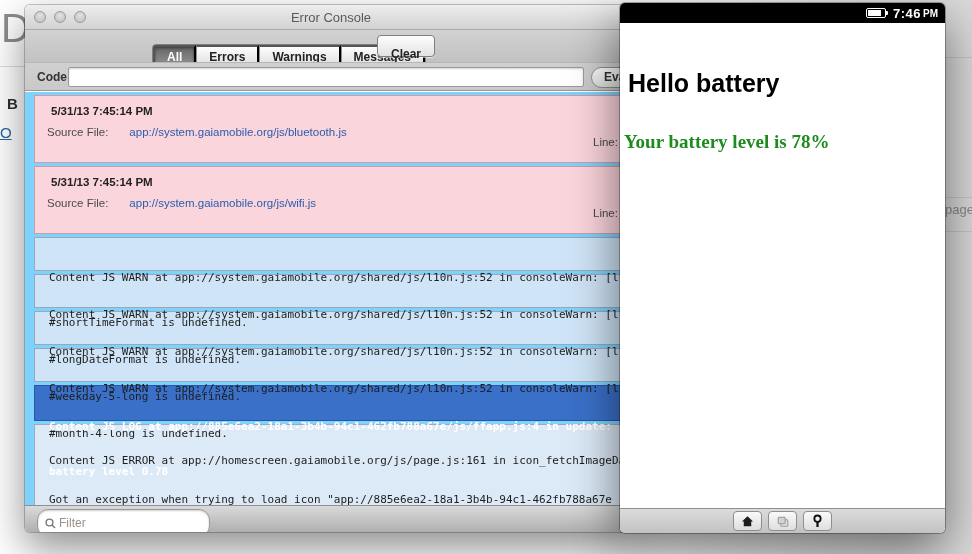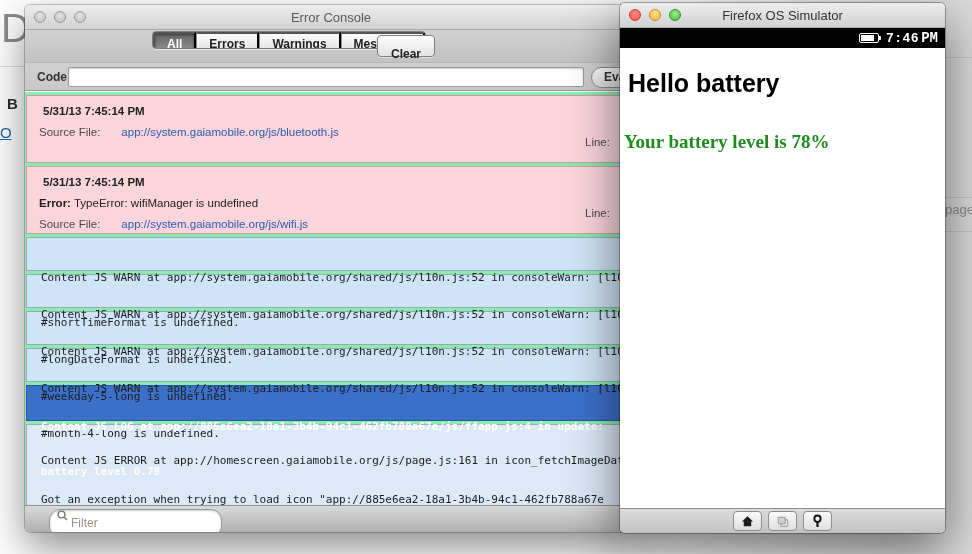--- a/index.html
+++ b/index.html
@@ -31,21 +31,21 @@
   .light.gray  { background:radial-gradient(circle at 50% 35%, #e2e2e2, #bdbdbd); border:1px solid #9b9b9b; }
   .light.red    { background:radial-gradient(circle at 50% 35%, #ff8a80, #f8544c); border:1px solid #c93a32; }
   .light.yellow { background:radial-gradient(circle at 50% 35%, #ffe08a, #f5b63a); border:1px solid #c08d26; }
   .light.green  { background:radial-gradient(circle at 50% 35%, #a2eb8e, #3ebf3a); border:1px solid #2e9428; }
 
   
   #error-console { left:25px; top:5px; width:612px; height:527px; z-index:2; background:#fff; }
   #error-console .title { color:#5a5a5a; }
   .ec-toolbar { position:relative; height:32px;
                 background:linear-gradient(#d2d2d2,#c2c2c2); }
-  .seg-group { position:absolute; left:127px; top:1px; display:flex; height:18px;
+  .seg-group { position:absolute; left:127px; top:14px; display:flex; height:32px;
                border:1px solid #7f7f7f; border-radius:4px; overflow:hidden;
                box-shadow:0 1px 0 rgba(255,255,255,0.5); }
   .seg { height:20px; line-height:20px; padding:0 12px; font-size:12px; font-weight:bold;
          color:#222; background:linear-gradient(#fdfdfd,#e3e3e3); cursor:default; }
   .seg + .seg { border-left:1px solid #8f8f8f; }
   .seg.selected { background:linear-gradient(#666666,#8d8d8d); color:#fff;
                   box-shadow:inset 0 1px 3px rgba(0,0,0,0.45); }
   .clear-btn { position:absolute; left:352px; top:5px; height:22px; line-height:20px; padding:8px 13px;
                font-size:12px; font-weight:bold; color:#222;
                background:linear-gradient(#fdfdfd,#e3e3e3); border:1px solid #7f7f7f; border-radius:4px;
@@ -55,22 +55,22 @@
               border-top:1px solid #b7b7b7; border-bottom:1px solid #989898; }
   .code-label { position:absolute; left:12px; top:7px; font-size:12px; font-weight:bold; color:#333; }
   .code-input { position:absolute; left:43px; top:4px; width:516px; height:20px;
                 border:1px solid #9a9a9a; border-radius:2px; background:#fff;
                 box-shadow:inset 0 1px 2px rgba(0,0,0,0.18); font-size:12px; padding:0 4px; }
   .eval-btn { position:absolute; left:566px; top:4px; width:72px; height:21px; line-height:19px;
               border:1px solid #8d8d8d; border-radius:11px; padding:0 0 0 12px; text-align:left;
               font-size:12px; font-weight:bold; color:#333;
               background:linear-gradient(#fdfdfd,#e0e0e0); }
 
-  .log-area { position:absolute; left:0; top:87px; bottom:27px; right:0; background:#86efac;
-              padding:3px 1px 0 1px; overflow:hidden; }
+  .log-area { position:absolute; left:0; top:87px; bottom:27px; right:0; background:#7dd3fc;
+              padding:3px 1px 0 9px; overflow:hidden; }
   .log-row { margin:0 0 3px 0; border:1px solid rgba(100,110,125,0.5); }
   .row-error { background:#fbd5dc; border-color:rgba(170,110,125,0.55);
                height:68px; padding:5px 0 0 12px; font-size:11.5px; line-height:21px; color:#222;
                position:relative; }
   .row-error .ts { padding-left:4px; font-weight:bold; }
   .row-error b { font-weight:bold; }
   .src-label { color:#4a4a4a; }
   .src-link { color:#2b5cad; margin-left:21px; }
   .line-label { position:absolute; left:558px; top:36px; color:#4a4a4a; }
   .row-warn { background:#cfe4f6; height:34px; padding:2px 0 0 14px;
@@ -79,41 +79,41 @@
   .row-log-selected { background:#3b70c9; border-color:#2a56a8; height:36px; padding:3px 0 0 14px;
                       font-family:"DejaVu Sans Mono", monospace; font-size:11px; line-height:15px;
                       font-weight:bold; color:#fff; white-space:pre; }
   .row-detail { background:#dce9f7; height:83px; padding:3px 0 0 14px;
                 font-family:"DejaVu Sans Mono", monospace; font-size:11px; line-height:13px;
                 color:#1d1d1d; white-space:pre; }
 
   .filter-bar { position:absolute; left:0; bottom:0; right:0; height:27px;
                 border-top:1px solid #8f8f8f;
                 background:linear-gradient(#dadada,#afafaf); }
-  .filter-field { position:absolute; left:24px; top:3px; width:173px; height:28px;
+  .filter-field { position:absolute; left:12px; top:3px; width:173px; height:28px;
                   background:#fff; border:1px solid #999; border-radius:11px;
-                  box-shadow:inset 0 1px 2px rgba(0,0,0,0.2); display:flex; }
+                  box-shadow:inset 0 1px 2px rgba(0,0,0,0.2); display:flex; align-items:center; }
   .filter-field svg { margin:0 3px 0 7px; flex:0 0 auto; }
   .filter-input { border:none; outline:none; background:transparent; width:130px;
                   font-size:12px; color:#444; font-family:"Liberation Sans", sans-serif; }
   .filter-input::placeholder { color:#9b9185; opacity:1; }
 
   
   #simulator { left:620px; top:3px; width:325px; height:530px; z-index:3; background:#fff;
                box-shadow:0 0 0 1px rgba(0,0,0,0.3), 0 18px 50px rgba(0,0,0,0.55); }
   #simulator .title { color:#333; }
-  .status-bar { position:relative; height:32px; background:#000;font-family:Liberation Mono, monospace; }
+  .status-bar { position:relative; height:20px; background:#000; }
   .status-right { position:absolute; right:7px; top:0; height:20px; display:flex; align-items:center; }
   .battery { position:relative; width:20px; height:10px; border:1px solid #fff; border-radius:2px;
              margin-right:7px; }
   .battery::after { content:""; position:absolute; right:-3px; top:2px; width:2px; height:4px;
                     background:#fff; border-radius:0 1px 1px 0; }
   .battery-fill { position:absolute; left:1px; top:1px; bottom:1px; width:72%; background:#fff; }
   .status-time { color:#fff; font-size:13px; font-weight:bold; letter-spacing:0.5px; }
-  .status-meridiem { color:#fff; font-size:14px; font-weight:bold; margin-left:2px; }
+  .status-meridiem { color:#fff; font-size:10px; font-weight:bold; margin-left:2px; }
   .sim-page { position:absolute; left:0; top:45px; right:0; bottom:25px; background:#fff; overflow:hidden; }
   .sim-h1 { margin:21px 0 0 8px; font-family:Liberation Sans, sans-serif; font-weight:bold;
             font-size:25px; color:#000; }
   .sim-h2 { margin:33px 0 0 4px; font-family:"Liberation Serif", serif; font-weight:bold;
             font-size:19px; color:#1e8b1e; }
   .sim-toolbar { position:absolute; left:0; bottom:0; right:0; height:25px;
                  border-top:1px solid #909090; background:linear-gradient(#dcdcdc,#c2c2c2);
                  display:flex; align-items:center; justify-content:center; gap:6px; }
   .sim-btn { width:29px; height:20px; border:1px solid #8e8e8e; border-radius:4px;
              background:linear-gradient(#fafafa,#dedede); display:flex; align-items:center;
@@ -162,21 +162,20 @@
   <div class="log-area">
 
     <div class="log-row row-error">
       <div class="ts">5/31/13 7:45:14 PM</div>
       <div><span class="src-label">Source File:</span><span class="src-link">app://system.gaiamobile.org/js/bluetooth.js</span></div>
       <span class="line-label">Line:</span>
     </div>
 
     <div class="log-row row-error">
       <div class="ts">5/31/13 7:45:14 PM</div>
-      <div><b>Error:</b> <span>TypeError: wifiManager is undefined</span></div>
       <div><span class="src-label">Source File:</span><span class="src-link">app://system.gaiamobile.org/js/wifi.js</span></div>
       <span class="line-label">Line:</span>
     </div>
 
     <div class="log-row row-warn">
       <div>Content JS WARN at app://system.gaiamobile.org/shared/js/l10n.js:52 in consoleWarn: [l10</div>
       <div>#shortTimeFormat is undefined.</div>
     </div>
     <div class="log-row row-warn">
       <div>Content JS WARN at app://system.gaiamobile.org/shared/js/l10n.js:52 in consoleWarn: [l10</div>
@@ -212,28 +211,20 @@
       <svg width="11" height="11" viewBox="0 0 11 11">
         <circle cx="4.5" cy="4.5" r="3.4" fill="none" stroke="#777" stroke-width="1.4"></circle>
         <line x1="7" y1="7" x2="10" y2="10" stroke="#777" stroke-width="1.4"></line>
       </svg>
       <input class="filter-input" type="text" placeholder="Filter" style="">
     </div>
   </div>
 </div>
 
 <div class="mac-window" id="simulator">
-  <div class="titlebar">
-    <div class="lights">
-      <span class="light red"></span>
-      <span class="light yellow"></span>
-      <span class="light green"></span>
-    </div>
-    <div class="title">Firefox OS Simulator</div>
-  </div>
 
   <div class="status-bar">
     <div class="status-right">
       <span class="battery">
           <span class="battery-fill"></span>
         </span>
       <span class="status-time">7:46</span>
       <span class="status-meridiem">PM</span>
     </div>
   </div>

